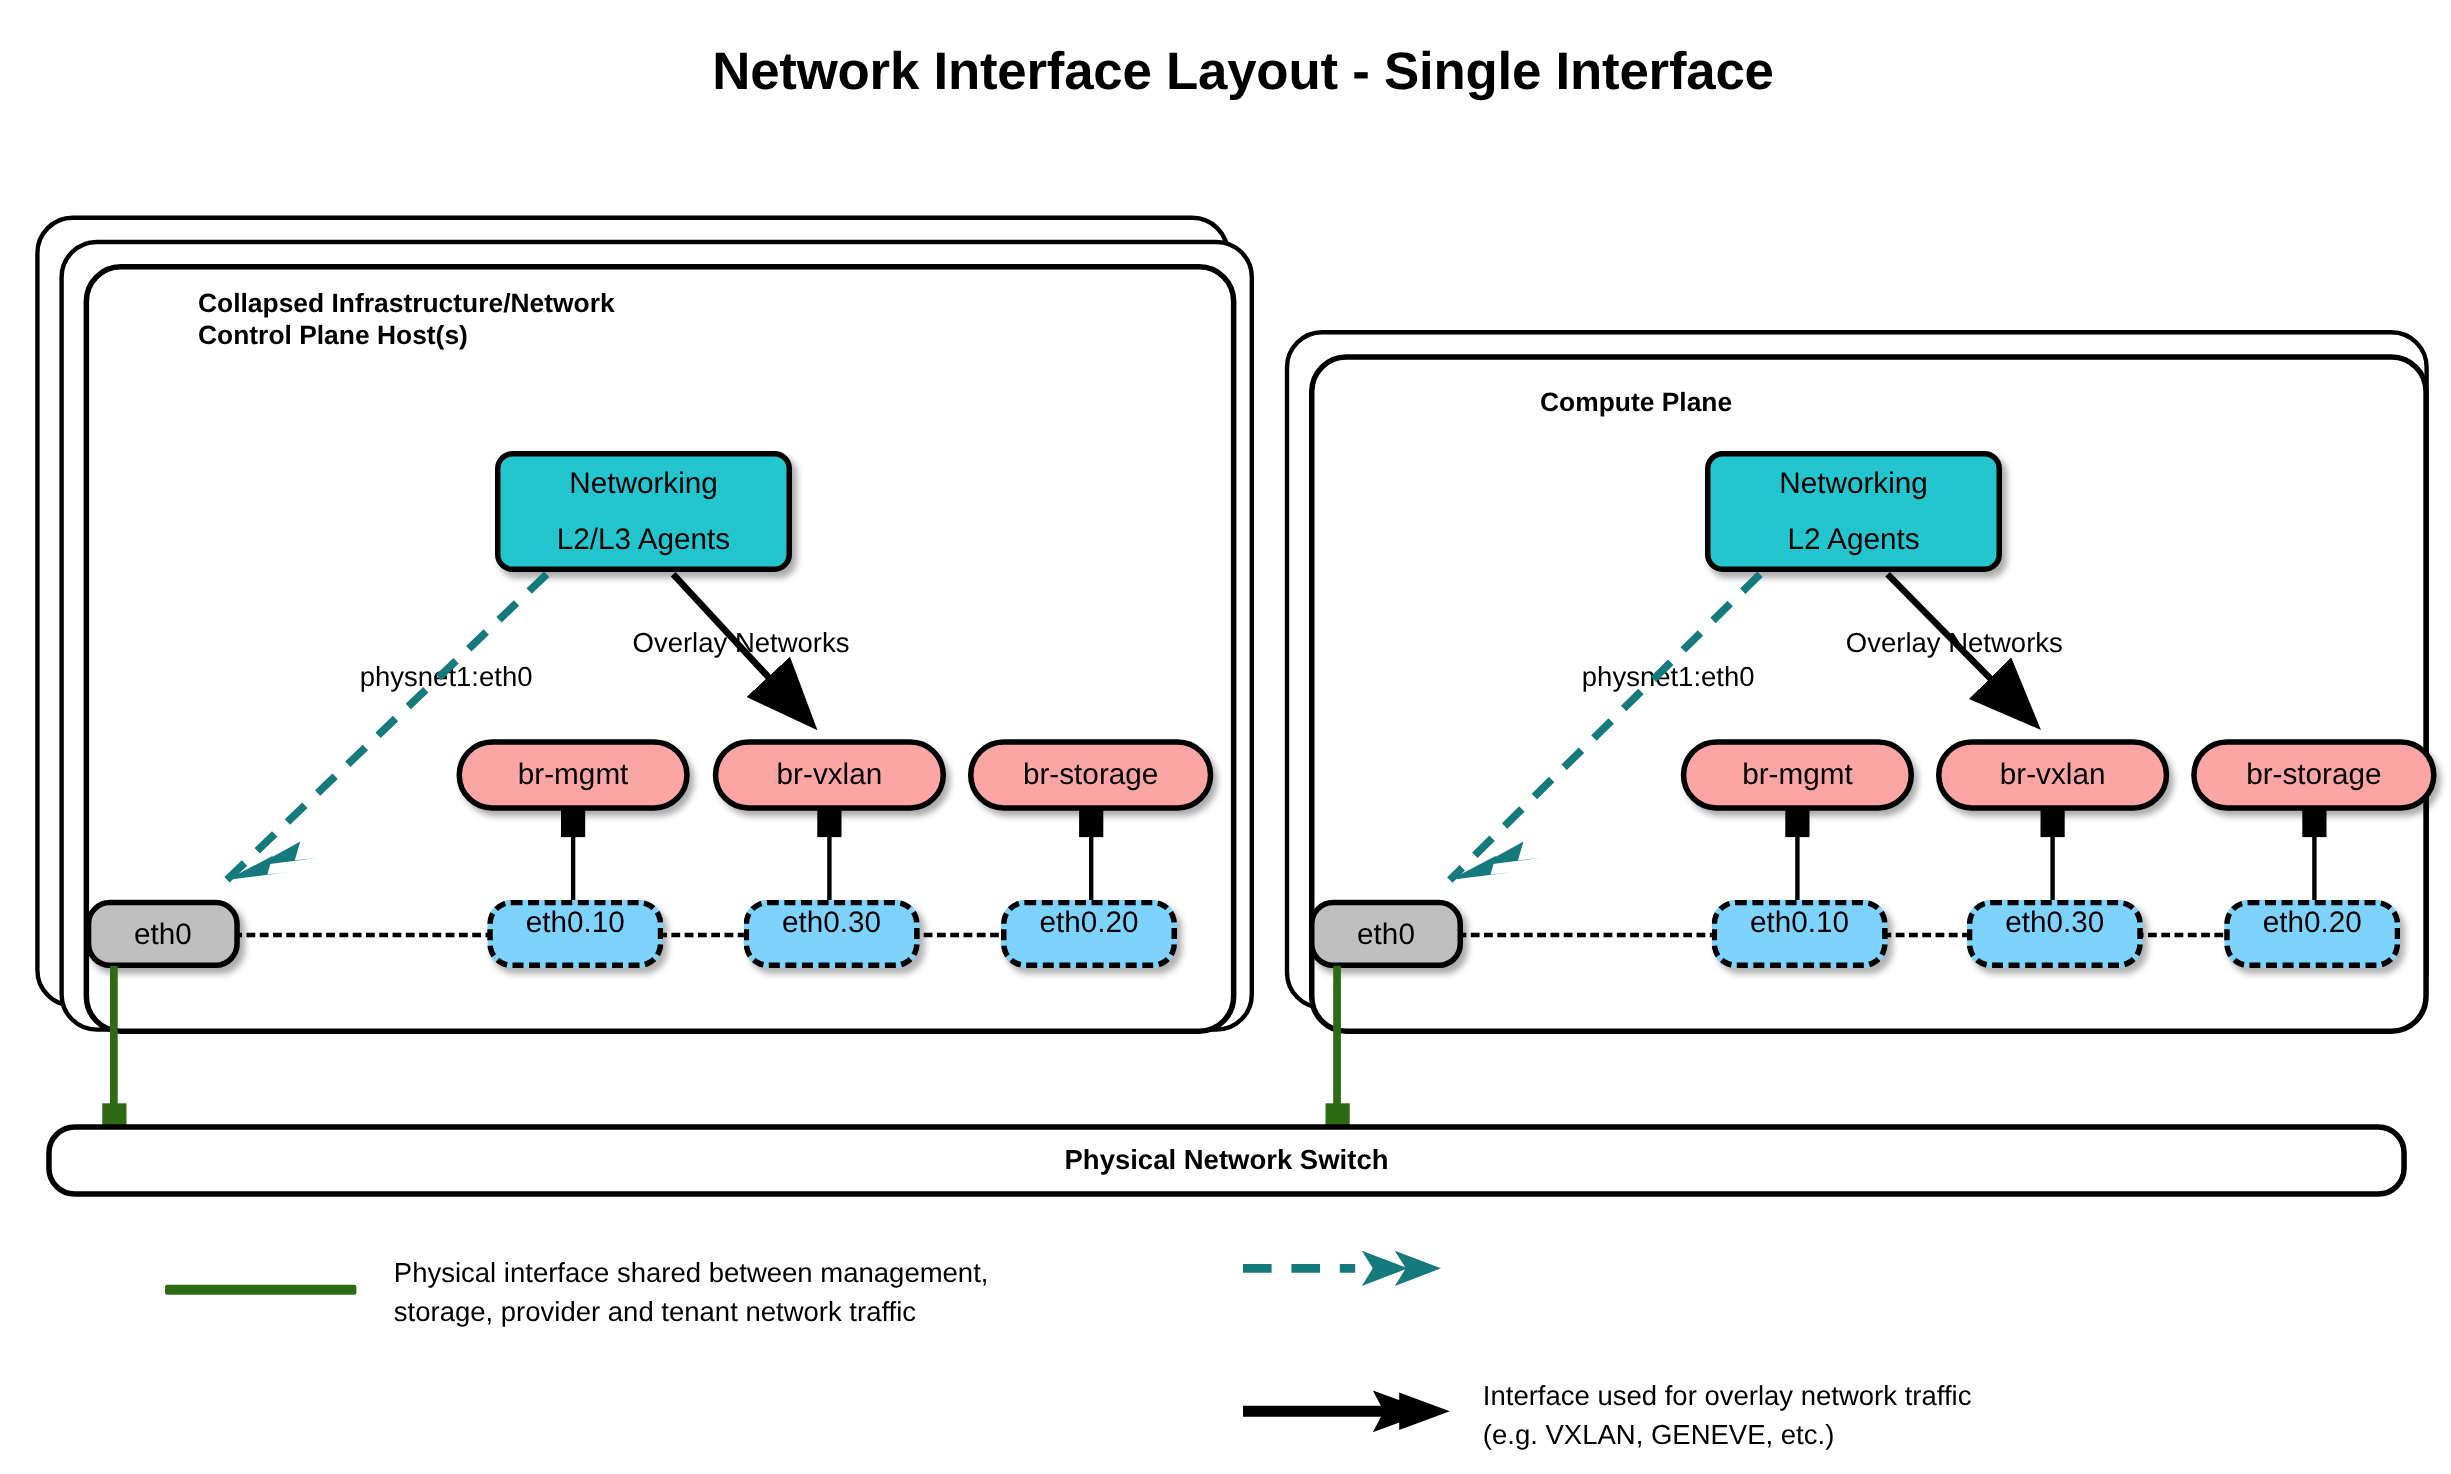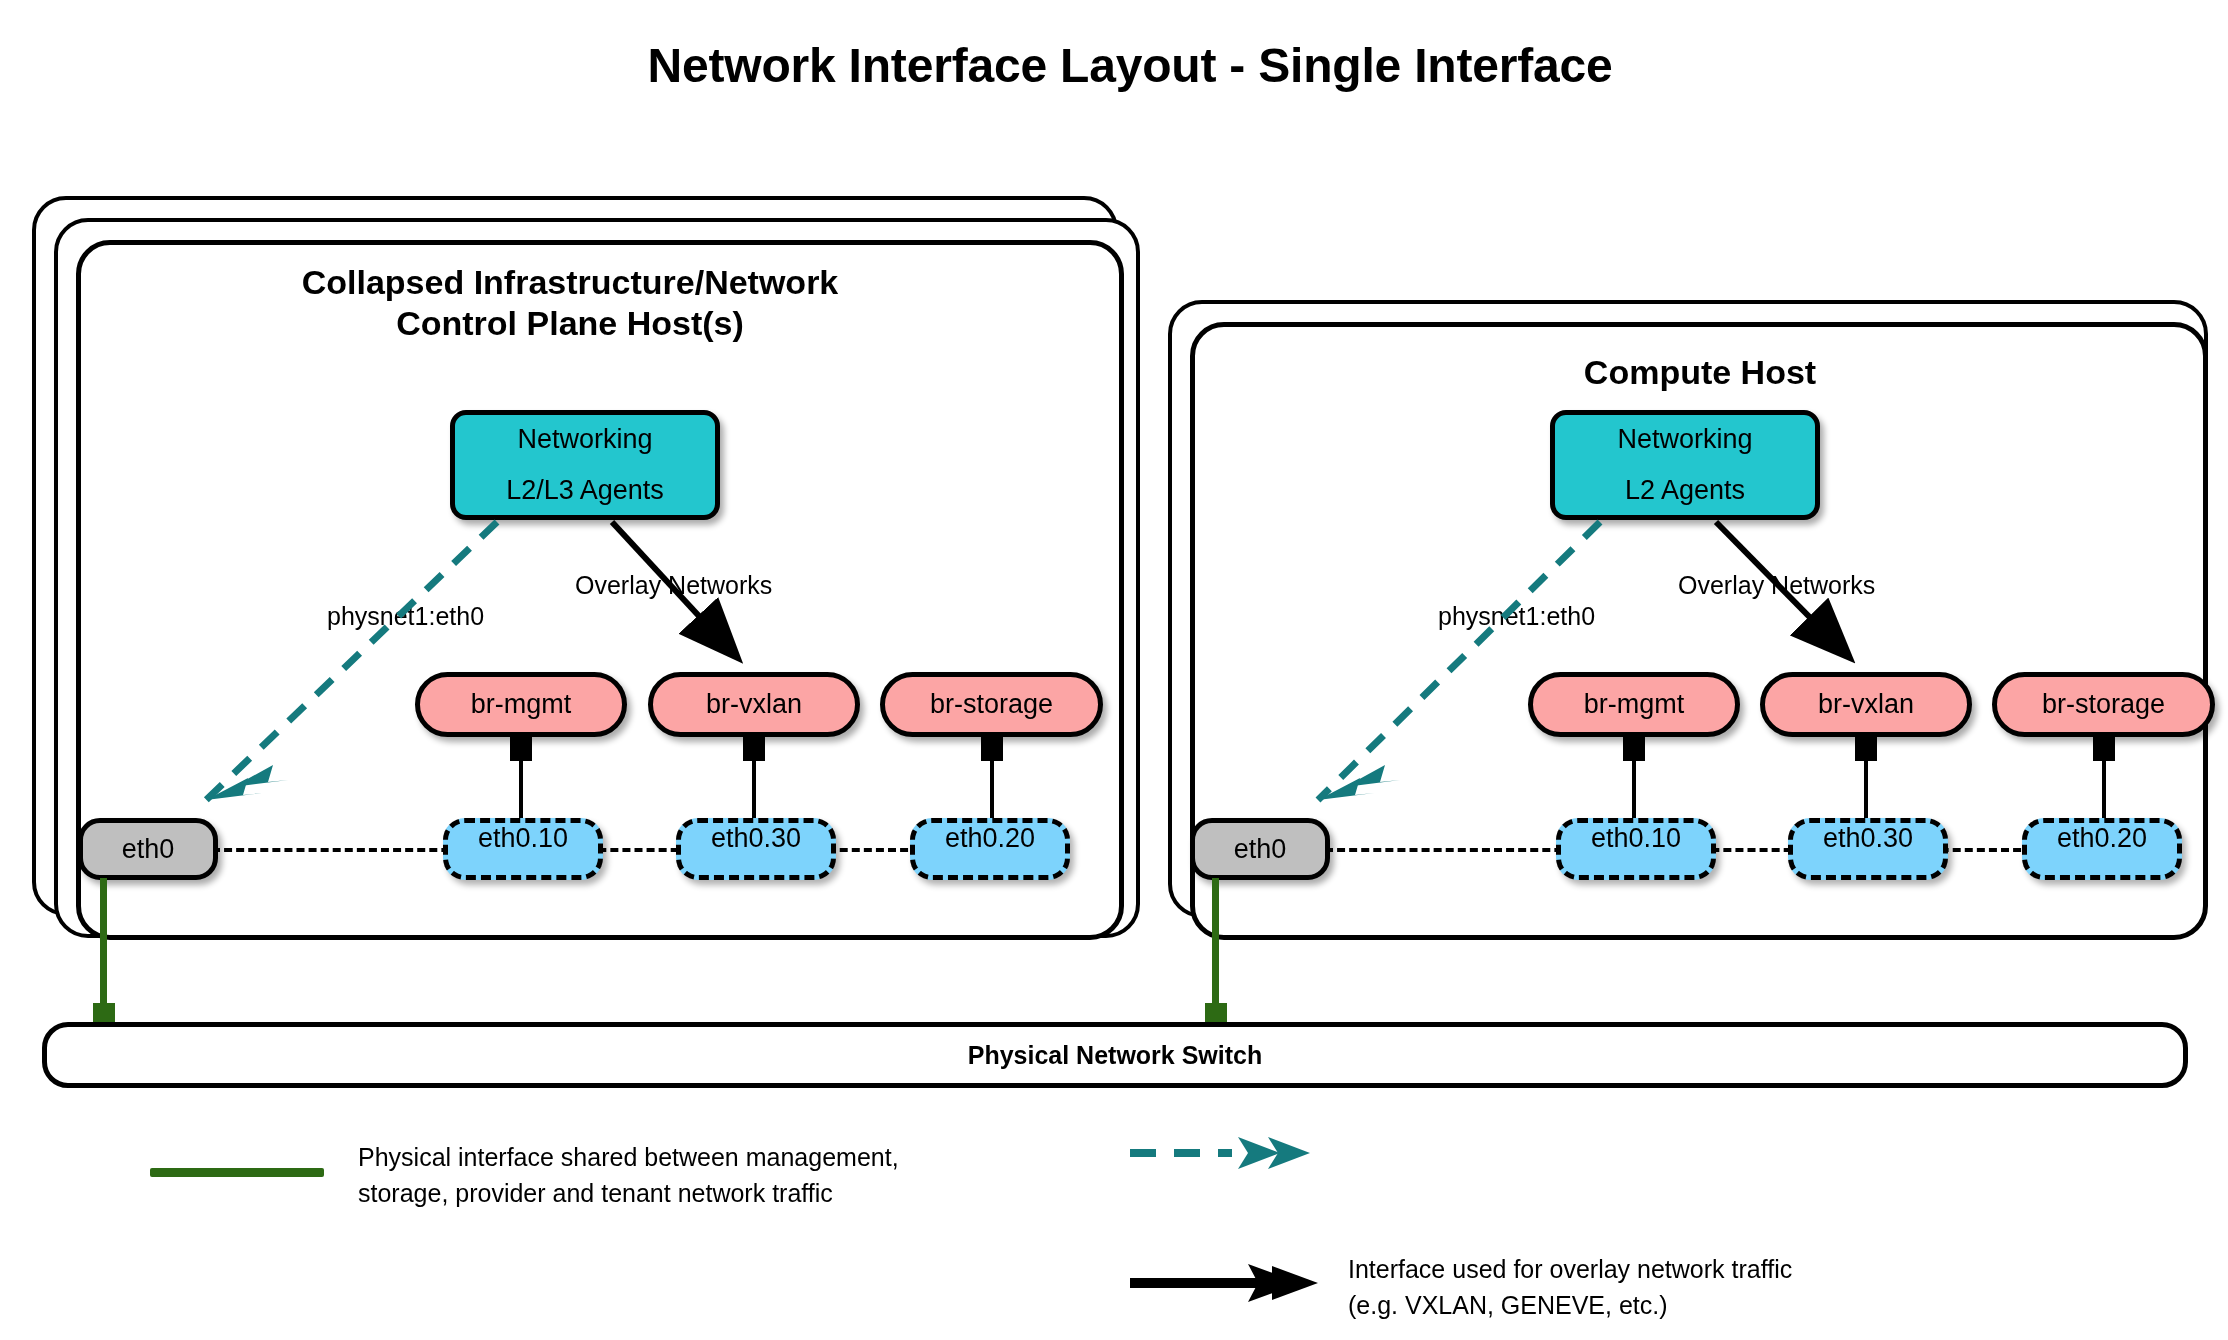--- a/index.html
+++ b/index.html
@@ -43,22 +43,21 @@
   }
   .host-front {
     position: absolute;
     background: #ffffff;
     border: 5px solid #000000;
     border-radius: 34px;
     box-sizing: border-box;
   }
   .host-title {
     position: absolute;
-    text-align: center;
-    font-size: 34px;
+    font-size: 24px;
     font-weight: bold;
     line-height: 1.22;
     color: #000;
     white-space: pre-line;
   }
 
   
   .agent-node {
     position: absolute;
     border: 5px solid #000000;
@@ -248,21 +247,21 @@
   <div class="vlan-node" style="left:910px; top:818px; width:160px; height:62px;">
     <span>eth0.20</span>
   </div>
 
   <div class="cable" style="left:100px; top:878px; height:138px; background:#2d6a14;"></div>
   <div class="cable-plug" style="left:93px; top:1003px; background:#2d6a14;"></div>
 
   <div class="host-layer" style="left:1168px; top:300px; width:1040px; height:618px;"></div>
   <div class="host-front" style="left:1190px; top:322px; width:1018px; height:618px;"></div>
 
-  <div class="host-title" style="left:1400px; top:352px; width:600px;">Compute Host</div>
+  <div class="host-title" style="left:1400px; top:352px; width:600px;">Compute Plane</div>
 
   <div class="agent-node" style="left:1550px; top:410px; width:270px; height:110px; background:#23c6ce;">
     <span>Networking</span>
     <span>L2 Agents</span>
   </div>
 
   <div class="edge-label" style="left:1438px; top:602px;">physnet1:eth0</div>
   <div class="edge-label" style="left:1678px; top:571px;">Overlay Networks</div>
 
   <div class="bridge-node" style="left:1528px; top:672px; width:212px; height:65px;">

